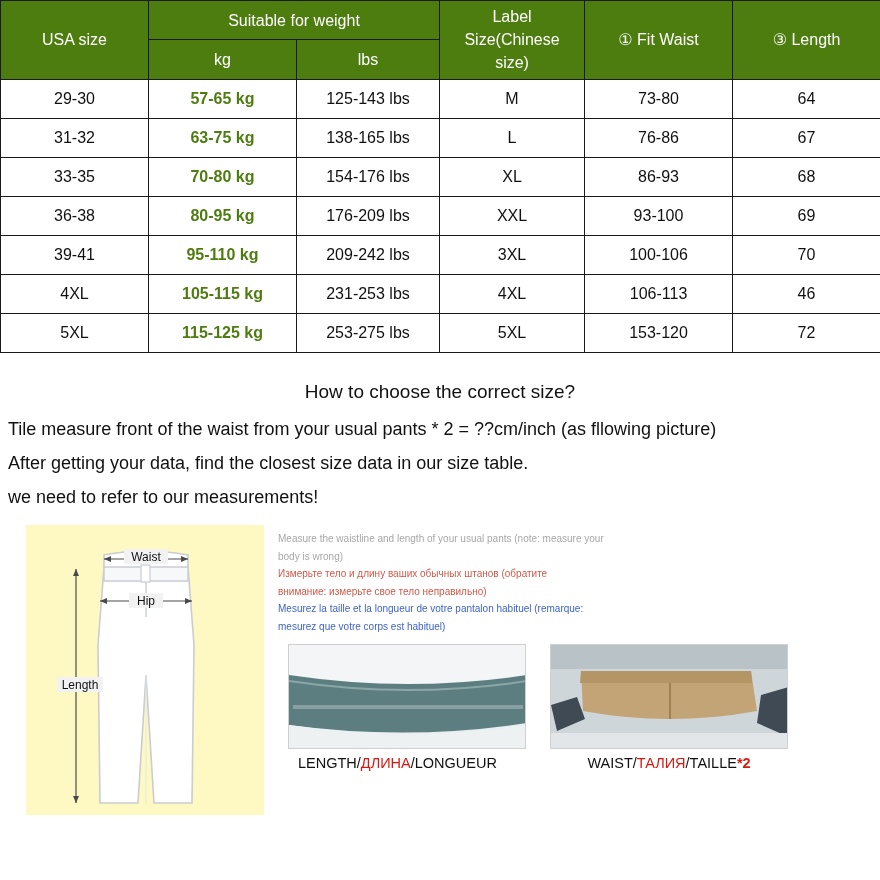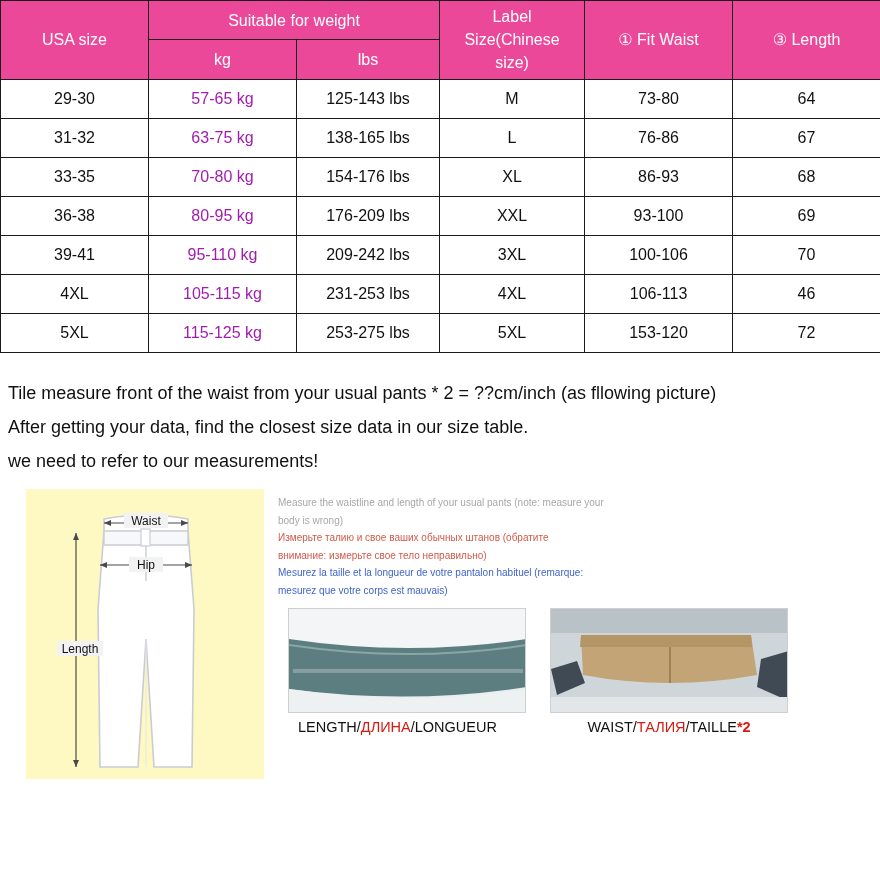--- a/index.html
+++ b/index.html
@@ -18,37 +18,37 @@
     width: 880px;
     border-collapse: collapse;
     table-layout: fixed;
   }
   .size-table th, .size-table td {
     border: 1px solid #1a1a1a;
     text-align: center;
     vertical-align: middle;
   }
   .size-table thead th {
-    background: #ec4899;
+    background: #4d7c0f;
     color: #ffffff;
     font-weight: normal;
     font-size: 16px;
     padding: 4px 16px;
     line-height: 1.45;
   }
   .size-table tbody td {
     background: #ffffff;
     color: #111111;
     font-size: 16px;
     height: 39px;
     padding: 2px;
   }
   .size-table tbody td.kg {
-    color: #a21caf;
-    font-weight: normal;
+    color: #4d7c0f;
+    font-weight: bold;
   }
   .col-usa { width: 148px; }
   .col-kg { width: 148px; }
   .col-lbs { width: 143px; }
   .col-label { width: 145px; }
   .col-waist { width: 148px; }
   .col-length { width: 148px; }
 
   .hdr-weight { font-size: 16px; }
   .hdr-sub { font-size: 16px; }
@@ -211,20 +211,21 @@
       <td class="kg">115-125 kg</td>
       <td>253-275 lbs</td>
       <td>5XL</td>
       <td>153-120</td>
       <td>72</td>
     </tr>
   </tbody>
 </table>
 
 <div class="howto">
+  <div class="howto-title">How to choose the correct size?</div>
   <p>Tile measure front of the waist from your usual pants * 2 = ??cm/inch (as fllowing picture)</p>
   <p>After getting your data, find the closest size data in our size table.</p>
   <p>we need to refer to our measurements!</p>
 </div>
 
 <div class="bottom">
 
   <div class="diagram">
     <svg width="238" height="290" viewBox="0 0 238 290">
 
@@ -253,24 +254,24 @@
       <rect x="31" y="152" width="46" height="15" fill="#f2f2f2"></rect>
       <text id="t-waist" x="120" y="36" font-family="Liberation Sans, sans-serif" font-size="12" fill="#111" text-anchor="middle">Waist</text>
       <text id="t-hip" x="120" y="80" font-family="Liberation Sans, sans-serif" font-size="12" fill="#111" text-anchor="middle">Hip</text>
       <text id="t-length" x="54" y="164" font-family="Liberation Sans, sans-serif" font-size="12" fill="#111" text-anchor="middle">Length</text>
     </svg>
   </div>
 
   <div class="notes">
     <p class="note-line note-en">Measure the waistline and length of your usual pants (note: measure your</p>
     <p class="note-line note-en">body is wrong)</p>
-    <p class="note-line note-ru">Измерьте талию и свое ваших обычных штанов (обратите</p>
+    <p class="note-line note-ru">Измерьте тело и длину ваших обычных штанов (обратите</p>
     <p class="note-line note-ru">внимание: измерьте свое тело неправильно)</p>
     <p class="note-line note-fr">Mesurez la taille et la longueur de votre pantalon habituel (remarque:</p>
-    <p class="note-line note-fr">mesurez que votre corps est mauvais)</p>
+    <p class="note-line note-fr">mesurez que votre corps est habituel)</p>
 
     <div class="photos">
 
       <div class="photo-block">
         <div class="photo">
           <svg width="238" height="105" viewBox="0 0 238 105">
             <rect width="238" height="105" fill="#e9eef0"></rect>
             <path d="M0 0 H238 V30 Q120 46 0 34 Z" fill="#f4f5f6"></path>
             <path d="M0 30 Q120 48 238 30 V78 Q120 96 0 80 Z" fill="#5d7e80"></path>
             <path d="M0 36 Q120 54 238 36" stroke="#8aa6a6" stroke-width="2" fill="none"></path>

